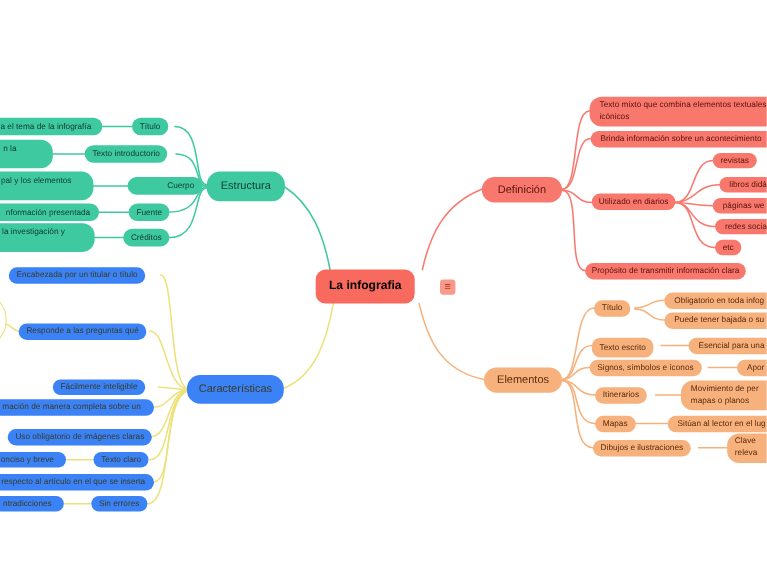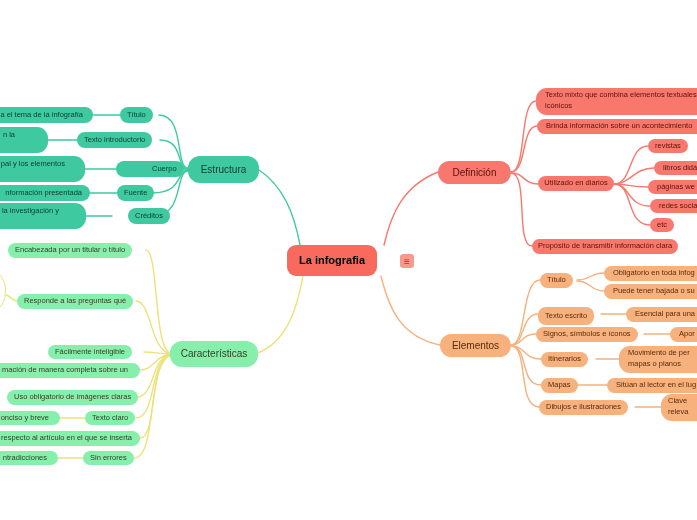--- a/index.html
+++ b/index.html
@@ -2,21 +2,21 @@
 <html><head>
 <meta charset="utf-8">
 <style>
   html,body{margin:0;padding:0;}
   body{width:697px;height:520px;overflow:hidden;background:#fff;position:relative;
        font-family:"Liberation Sans",sans-serif;}
   #wires{position:absolute;left:0;top:0;}
   .n{position:absolute;box-sizing:border-box;display:flex;align-items:center;justify-content:center;
      font-size:7.5px;line-height:1.4;padding:2px 7px;white-space:nowrap;border-radius:8px;z-index:2;}
   .t{background:#3FC9A1;color:#0F3B2F;}
-  .y{background:#86efac;color:#3C3C25;}
+  .y{background:#3b82f6;color:#3C3C25;}
   .r{background:#F8786E;color:#5A130A;}
   .o{background:#F6B17C;color:#5C2B0C;}
   .main{font-size:10px;border-radius:12px;padding:0 8px;}
   .two{flex-direction:column;align-items:flex-start;justify-content:center;padding:2px 9px;border-radius:11px;}
   .cutL{justify-content:flex-end;}
   .cutL2{justify-content:flex-end;align-items:flex-start;padding-top:3px;border-radius:11px;}
   .cutR{justify-content:flex-start;}
   .center-node{background:#F8695E;color:#000;font-weight:bold;font-size:11px;
                border-radius:9px;padding:0 12px;z-index:3;}
   .outline-y{background:#fff;border:1.5px solid #EDE27A;border-radius:25px;z-index:1;}
@@ -90,21 +90,21 @@
 </svg>
 
 <div class="n center-node" style="left:287px;top:245px;height:31px;">La infografia</div>
 <div class="note-icon" style="left:400px;top:254px;">≡</div>
 
 <div class="n t main" style="left:188px;top:156px;width:71px;height:27px;">Estructura</div>
 <div class="n t" style="left:120px;top:107px;height:16px;">Título</div>
 <div class="n t" style="left:77px;top:132px;height:16px;">Texto introductorio</div>
 <div class="n t" style="left:116px;top:161px;height:16px;padding-left:36px;">Cuerpo</div>
 <div class="n t" style="left:117px;top:185px;height:16px;">Fuente</div>
-<div class="n t" style="left:128px;top:208px;height:16px;">Créditos</div>
+<div class="n t" style="left:112px;top:208px;height:16px;">Créditos</div>
 <div class="n t cutL" style="left:-60px;top:107px;width:153px;height:16px;padding-right:10px;">a el tema de la infografía</div>
 <div class="n t cutL2" style="left:-60px;top:127px;width:108px;height:26px;padding-right:33px;">n la</div>
 <div class="n t cutL2" style="left:-60px;top:156px;width:145px;height:26px;padding-right:20px;">pal y los elementos</div>
 <div class="n t cutL" style="left:-60px;top:185px;width:150px;height:16px;padding-right:8px;">nformación presentada</div>
 <div class="n t cutL2" style="left:-60px;top:203px;width:146px;height:26px;padding-right:27px;">la investigación y</div>
 
 <div class="n y main" style="left:170px;top:341px;width:88px;height:26px;">Características</div>
 <div class="n y" style="left:8px;top:243px;height:15px;">Encabezada por un titular o título</div>
 <div class="n y" style="left:17px;top:294px;height:15px;">Responde a las preguntas qué</div>
 <div class="n outline-y" style="left:-42px;top:266px;width:48px;height:50px;"></div>

